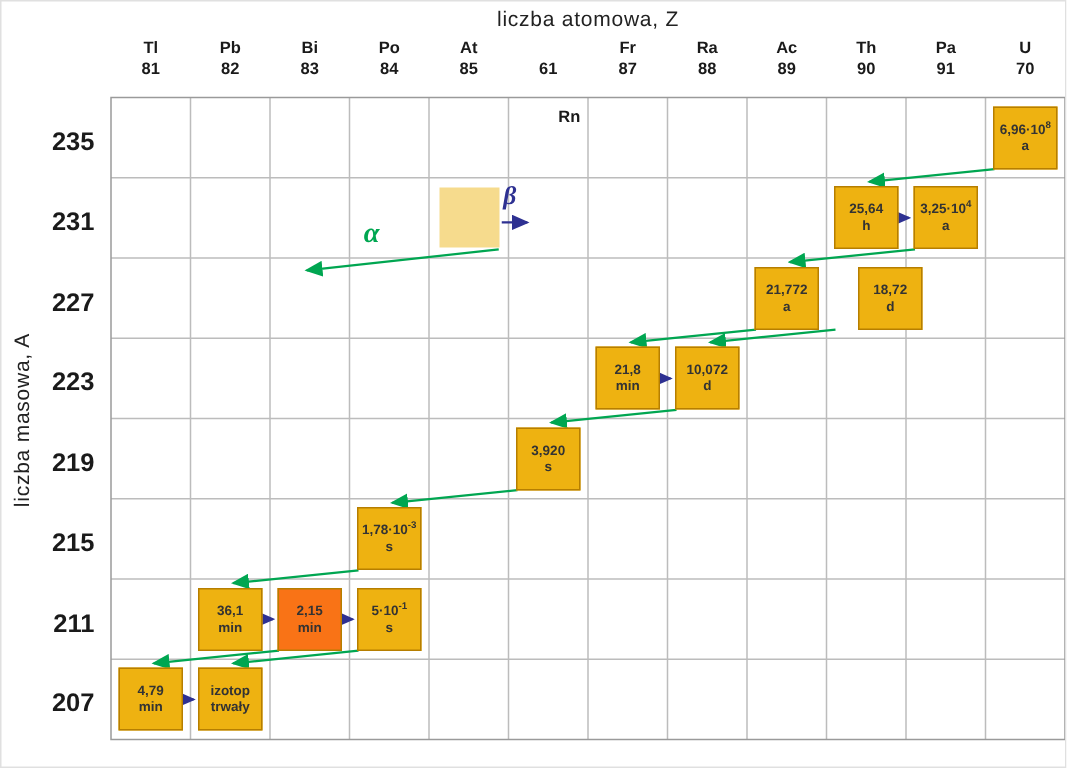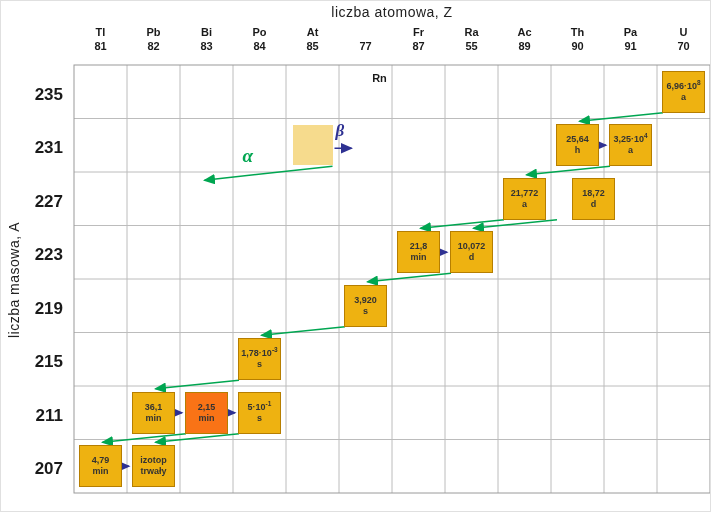--- a/index.html
+++ b/index.html
@@ -87,25 +87,25 @@
       <div class="el-z" style="left: 73px; top: 39px;">81</div>
       <div class="el-sym" style="left: 126px; top: 25px;">Pb</div>
       <div class="el-z" style="left: 126px; top: 39px;">82</div>
       <div class="el-sym" style="left: 179px; top: 25px;">Bi</div>
       <div class="el-z" style="left: 179px; top: 39px;">83</div>
       <div class="el-sym" style="left: 232px; top: 25px;">Po</div>
       <div class="el-z" style="left: 232px; top: 39px;">84</div>
       <div class="el-sym" style="left: 285px; top: 25px;">At</div>
       <div class="el-z" style="left: 285px; top: 39px;">85</div>
       <div class="el-sym" style="left: 352px; top: 25px; margin-top: 46px;">Rn</div>
-      <div class="el-z" style="left: 338px; top: 39px;">77</div>
+      <div class="el-z" style="left: 338px; top: 39px;">61</div>
       <div class="el-sym" style="left: 391px; top: 25px;">Fr</div>
       <div class="el-z" style="left: 391px; top: 39px;">87</div>
       <div class="el-sym" style="left: 444px; top: 25px;">Ra</div>
-      <div class="el-z" style="left: 444px; top: 39px;">55</div>
+      <div class="el-z" style="left: 444px; top: 39px;">88</div>
       <div class="el-sym" style="left: 497px; top: 25px;">Ac</div>
       <div class="el-z" style="left: 497px; top: 39px;">89</div>
       <div class="el-sym" style="left: 550px; top: 25px;">Th</div>
       <div class="el-z" style="left: 550px; top: 39px;">90</div>
       <div class="el-sym" style="left: 603px; top: 25px;">Pa</div>
       <div class="el-z" style="left: 603px; top: 39px;">91</div>
       <div class="el-sym" style="left: 656px; top: 25px;">U</div>
       <div class="el-z" style="left: 656px; top: 39px;">70</div>
       <div class="ytick" style="left: 22px; top: 83.75px;">235</div>
       <div class="ytick" style="left: 22px; top: 137.25px;">231</div>

